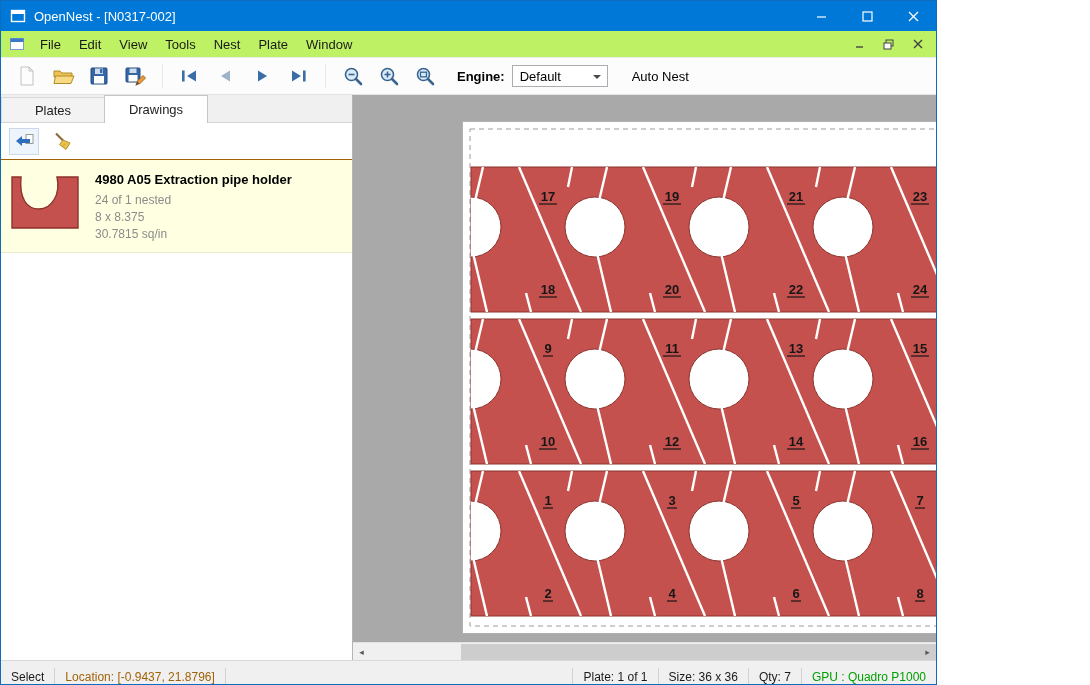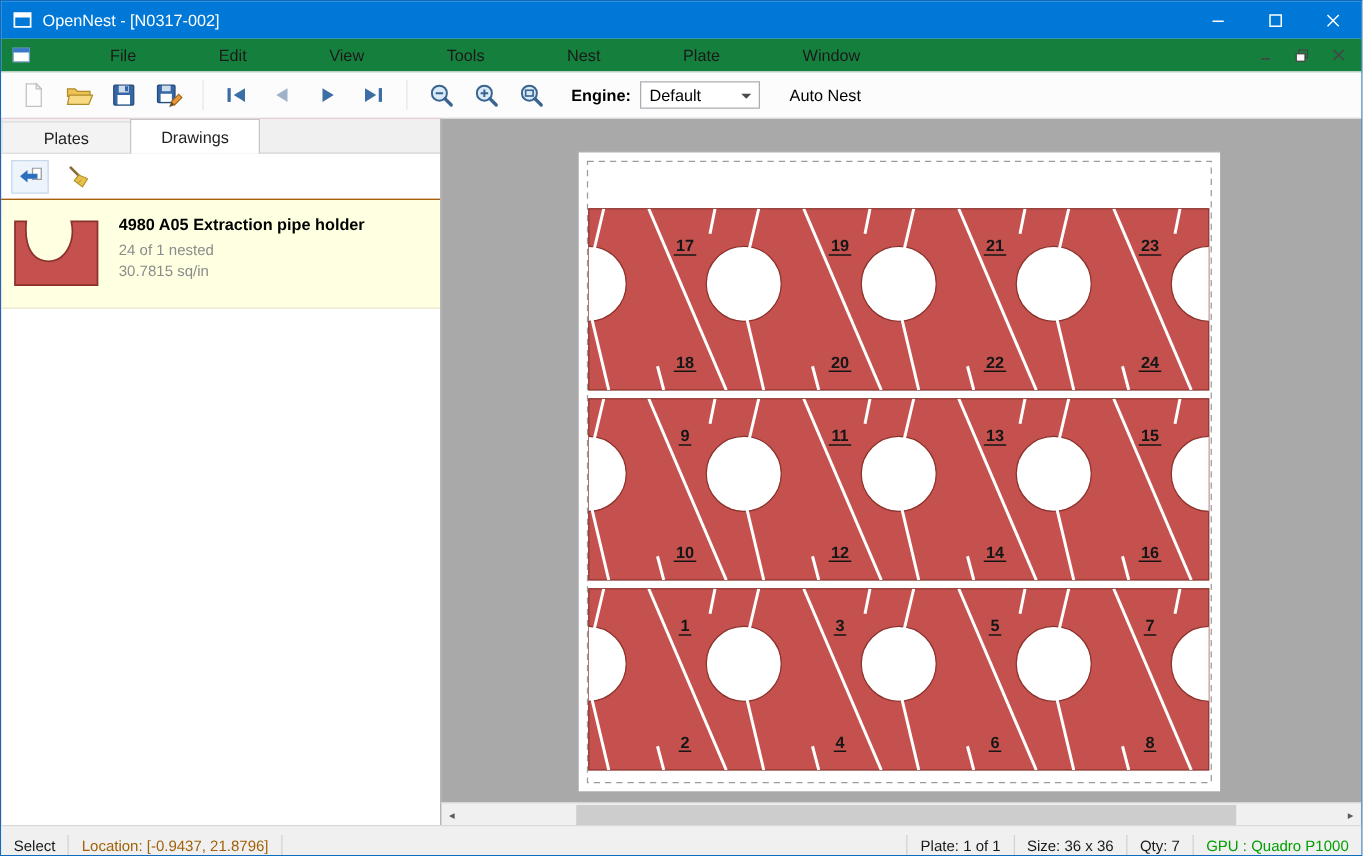--- a/index.html
+++ b/index.html
@@ -1,28 +1,28 @@
 <!DOCTYPE html>
 <html><head>
 <meta charset="utf-8">
 <style>
   *{margin:0;padding:0;box-sizing:border-box;}
   html,body{width:1090px;height:685px;}
   body{font-family:"Liberation Sans","DejaVu Sans",sans-serif;overflow:hidden;background:#fff;}
-  .window{width:1090px;height:685px;border:1px solid #0f6cbd;display:flex;flex-direction:column;background:#fff;}
+  .window{width:937px;height:685px;border:1px solid #0f6cbd;display:flex;flex-direction:column;background:#fff;}
 
   
   .titlebar{height:30px;background:#0078d7;display:flex;align-items:center;color:#fff;font-size:13px;flex:0 0 auto;}
   .titlebar .appicon{margin-left:9px;display:flex;}
   .titlebar .title{margin-left:8px;}
   .winbtns{margin-left:auto;display:flex;height:100%;}
   .winbtn{width:46px;height:100%;display:flex;align-items:center;justify-content:center;}
 
   
-  .menubar{height:27px;background:#15803d;display:flex;align-items:center;font-size:13px;color:#1a1a1a;border-bottom:1px solid #ececec;flex:0 0 auto;gap:48px;}
+  .menubar{height:27px;background:#bef264;display:flex;align-items:center;font-size:13px;color:#1a1a1a;border-bottom:1px solid #ececec;flex:0 0 auto;}
   .mdiicon{margin:0 6px 0 8px;display:flex;}
   .menuitem{padding:5px 9px;cursor:default;}
   .mdibtns{margin-left:auto;display:flex;align-items:center;padding-right:5px;gap:2px;}
   .mdibtn{width:27px;height:21px;display:flex;align-items:center;justify-content:center;}
 
   
   .toolbar{height:37px;background:#fcfcfc;border-bottom:1px solid #e3e3e3;display:flex;align-items:center;font-size:13px;flex:0 0 auto;}
   .tbtn{width:36px;height:30px;display:flex;align-items:center;justify-content:center;}
   .tbtn.first{margin-left:8px;}
   .tsep{width:1px;height:24px;background:#e6e6e6;margin:0 9px;}
@@ -238,20 +238,21 @@
       </div>
       <div class="listitem">
         <span class="thumbwrap">
           <svg width="72" height="62">
             <path d="M3,59 L3,8 L12,8 C10,30 18,40 30,40 C42,40 52,26 48,8 L69,8 L69,59 Z" fill="#c4514d" stroke="#8c322d" stroke-width="1.4"></path>
           </svg>
         </span>
         <div class="itemtexts">
           <div class="t">4980 A05 Extraction pipe holder</div>
           <div class="s">24 of 1 nested</div>
+          <div class="s">8 x 8.375</div>
           <div class="s">30.7815 sq/in</div>
         </div>
       </div>
       <div style="flex:1;background:#fff;"></div>
     </div>
 
     <div class="canvas">
       <div class="plate">
         <svg id="plateSvg" width="515" height="513" viewBox="0 0 515 513">
           <rect x="0.5" y="0.5" width="514" height="512" fill="#ffffff" stroke="#b0b0b0"></rect>

